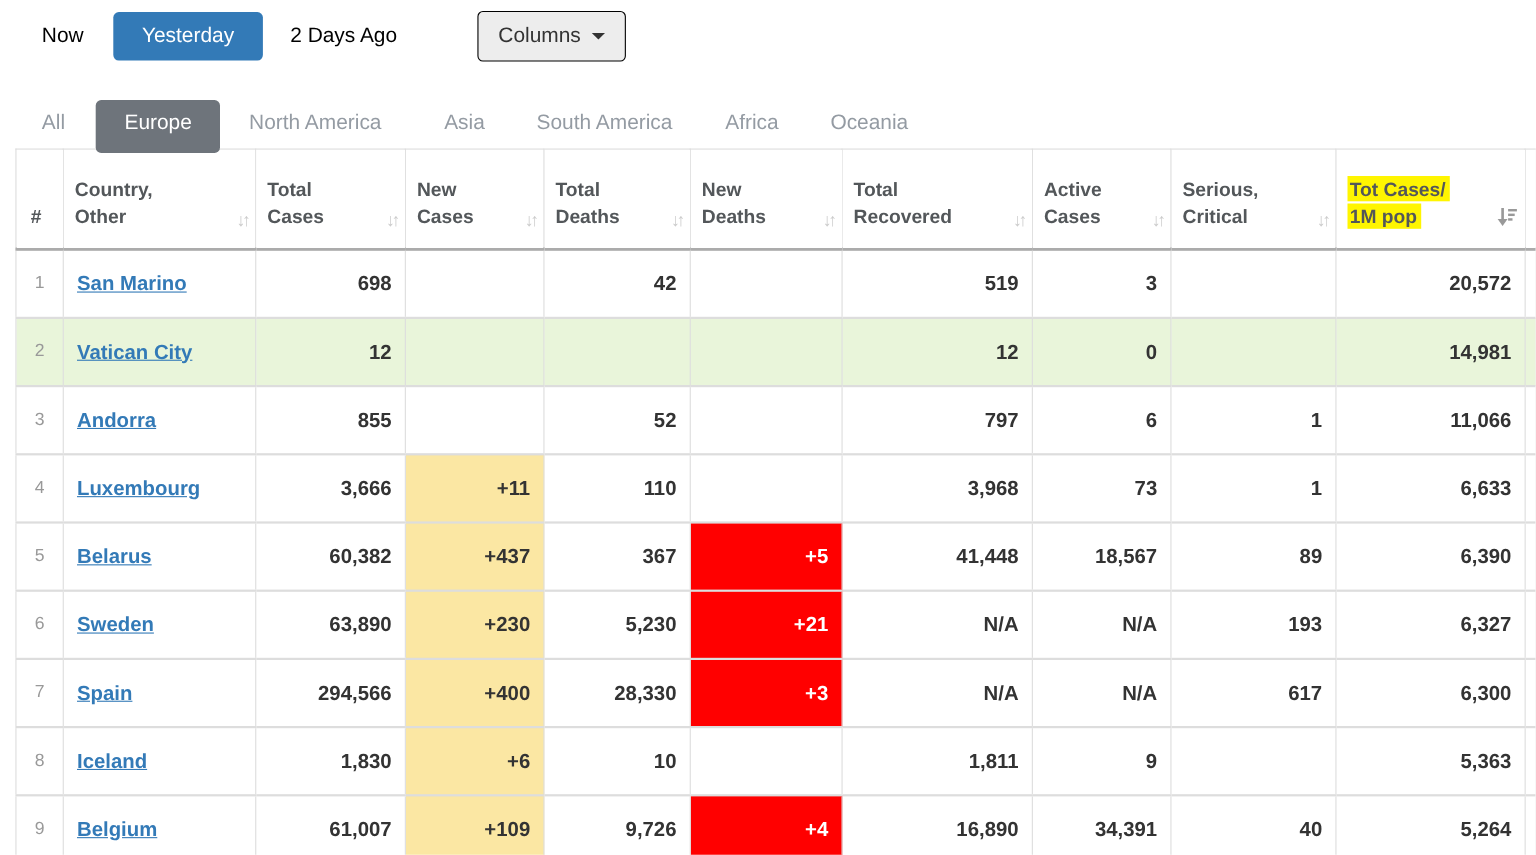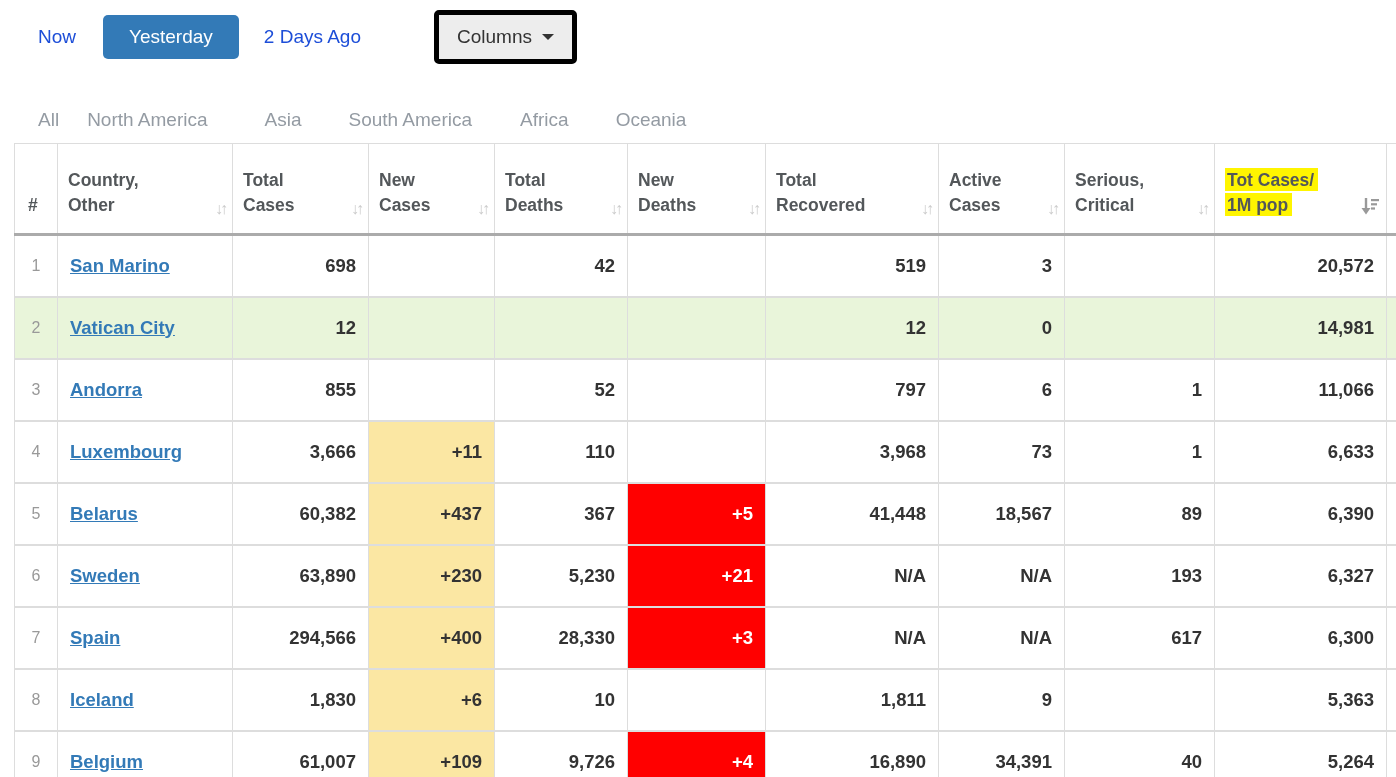--- a/index.html
+++ b/index.html
@@ -6,29 +6,29 @@
   html, body { margin: 0; padding: 0; }
   body {
     width: 1396px; height: 777px; overflow: hidden;
     background: #fff;
     font-family: "Liberation Sans", sans-serif;
   }
 
   
   .toolbar { display: flex; align-items: center; padding: 10px 131px 0 38px; }
   .time-filter {
-    font-size: 19px; color: #1d4ed8; background: none; border: none;
+    font-size: 19px; color: #000000; background: none; border: none;
     padding: 11px 0; font-family: inherit; cursor: pointer; font-weight: 400;
   }
   .time-filter.active {
     background: var(--accent); color: #fff; padding: 11px 26px; border-radius: 5px;
   }
   .btn-columns {
     display: flex; align-items: center; font-size: 19px; color: #333;
-    background: #ededed; border: 5px solid #000000; border-radius: 5px;
+    background: #ededed; border: 1px solid #000000; border-radius: 5px;
     padding: 11px 18px; font-family: inherit; cursor: pointer;
   }
   .caret {
     width: 0; height: 0; border-left: 6px solid transparent;
     border-right: 6px solid transparent; border-top: 6px solid #333;
     margin-left: 10px; display: inline-block;
   }
   .search-group { margin-left: auto; display: flex; align-items: center; }
   .search-label { font-size: 19px; color: #555; margin-right: 12px; }
   .search-input {
@@ -87,20 +87,21 @@
       <button class="time-filter" style="margin-right: 73px;">2 Days Ago</button>
     </div>
   <button class="btn-columns">
     <span>Columns</span>
     <span class="caret"></span>
   </button>
 </div>
 
 <div class="tabs">
     <div class="tab" style="margin-right: 28px;">All</div>
+    <div class="tab active" style="margin-right: 26px;">Europe</div>
     <div class="tab" style="margin-right: 45px;">North America</div>
     <div class="tab" style="margin-right: 47px; margin-left: 12px;">Asia</div>
     <div class="tab" style="margin-right: 48px;">South America</div>
     <div class="tab" style="margin-right: 47px;">Africa</div>
     <div class="tab" style="margin-right: 0px;">Oceania</div>
   </div>
 
 <table>
   <colgroup>
       <col style="width: 43px;">

